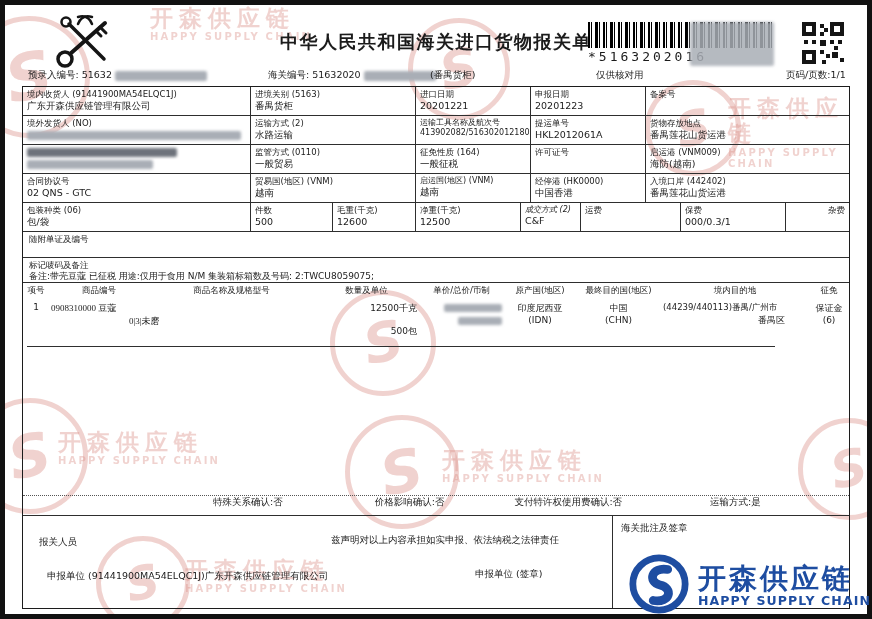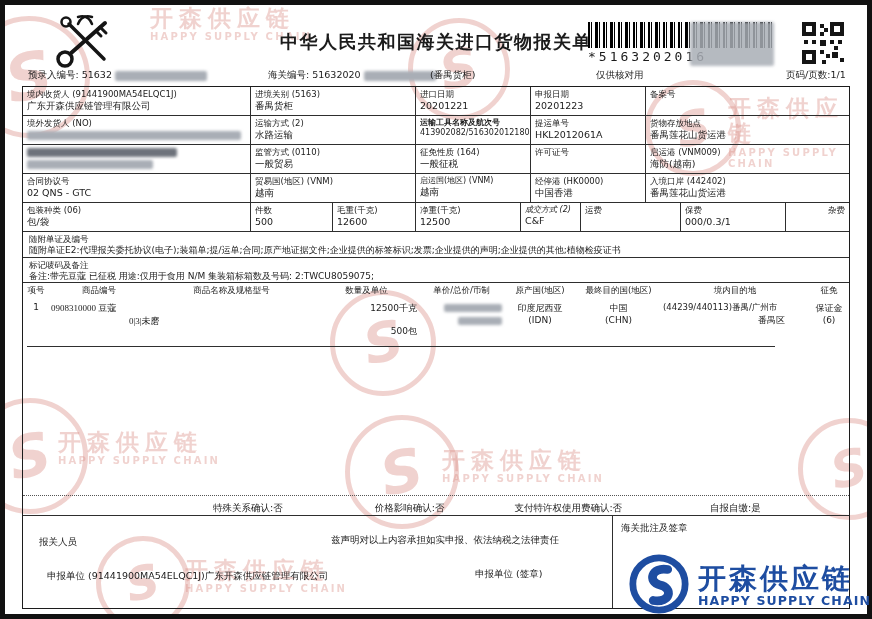--- a/index.html
+++ b/index.html
@@ -39,21 +39,21 @@
   .fullrow{border-bottom:1px solid #2e2e2e;box-sizing:border-box;padding:2px 6px 0 6px;}
   .fullrow .val{font-size:9px;}
   
   .ghead{display:flex;height:16px;align-items:center;font-size:8.5px;}
   .ghead div{text-align:center;box-sizing:border-box;}
   .gbody{height:196px;box-sizing:border-box;padding-top:3px;position:relative;}
   .grow{display:flex;font-size:9px;}
   .grow .gc{box-sizing:border-box;padding:0 2px;}
   .item-sep{border-top:1px solid #2f2f2f;width:748px;margin:8px 0 0 4px;}
   
-  .confrow{border-top:1.5px dotted #555;height:20px;display:flex;align-items:flex-end;font-size:9.5px;box-sizing:border-box;}
+  .confrow{border-top:1.5px dotted #555;height:20px;display:flex;align-items:flex-start;font-size:9.5px;box-sizing:border-box;}
   .confrow span{white-space:nowrap;}
   
   .footer{border-top:1px solid #2e2e2e;height:93px;display:flex;box-sizing:border-box;}
   .f-left{width:590px;position:relative;border-right:1px solid #2e2e2e;box-sizing:border-box;}
   .f-right{flex:1;position:relative;}
   .f-text{position:absolute;font-size:9.5px;white-space:nowrap;}
   
   .brand{position:absolute;left:628px;top:553px;display:flex;align-items:center;gap:8px;z-index:10;}
   .brand-txt .cn{font-size:28px;font-weight:bold;letter-spacing:3px;line-height:1.05;}
   .brand-txt .en{font-size:12.5px;font-weight:bold;letter-spacing:1.1px;}
@@ -202,21 +202,21 @@
   <div class="trow">
     <div class="cell" style="width:228px;">
       <div class="lbl">境外发货人 (NO)</div>
       <div class="val"><span class="blur" style="width:214px;height:9px;"></span></div>
     </div>
     <div class="cell" style="width:165px;">
       <div class="lbl">运输方式 (2)</div>
       <div class="val">水路运输</div>
     </div>
     <div class="cell" style="width:115px;">
-      <div class="lbl" style="font-size:8px;font-weight:bold;">运输工具名称及航次号</div>
+      <div class="lbl" style="font-size:8px;">运输工具名称及航次号</div>
       <div class="val" style="font-size:8px;">413902082/516302012180</div>
     </div>
     <div class="cell" style="width:115px;">
       <div class="lbl">提运单号</div>
       <div class="val">HKL2012061A</div>
     </div>
     <div class="cell" style="flex:1;">
       <div class="lbl">货物存放地点</div>
       <div class="val">番禺莲花山货运港</div>
     </div>
@@ -298,21 +298,20 @@
       <div class="val">000/0.3/1</div>
     </div>
     <div class="cell" style="flex:1;text-align:right;">
       <div class="lbl">杂费</div>
       <div class="val"></div>
     </div>
   </div>
 
   <div class="fullrow" style="height:26px;">
     <div class="lbl">随附单证及编号</div>
-    <div class="val">随附单证E2:代理报关委托协议(电子);装箱单;提/运单;合同;原产地证据文件;企业提供的标签标识;发票;企业提供的声明;企业提供的其他;植物检疫证书</div>
   </div>
 
   <div class="fullrow" style="height:25px;">
     <div class="lbl">标记唛码及备注</div>
     <div class="val">备注:带壳豆蔻 已征税 用途:仅用于食用 N/M   集装箱标箱数及号码: 2:TWCU8059075;</div>
   </div>
 
   <div class="ghead">
     <div style="width:26px;">项号</div>
     <div style="width:100px;">商品编号</div>
@@ -361,21 +360,21 @@
         <div>(6)</div>
       </div>
     </div>
     <div class="item-sep"></div>
   </div>
 
   <div class="confrow">
     <span style="margin-left:190px;">特殊关系确认:否</span>
     <span style="margin-left:92px;">价格影响确认:否</span>
     <span style="margin-left:70px;">支付特许权使用费确认:否</span>
-    <span style="margin-left:88px;">自报自缴:是</span>
+    <span style="margin-left:88px;">运输方式:是</span>
   </div>
 
   <div class="footer">
     <div class="f-left">
       <div class="f-text" style="left:16px;top:20px;">报关人员</div>
       <div class="f-text" style="left:24px;top:54px;">申报单位  (91441900MA54ELQC1J)广东开森供应链管理有限公司</div>
       <div class="f-text" style="left:308px;top:18px;">兹声明对以上内容承担如实申报、依法纳税之法律责任</div>
       <div class="f-text" style="left:452px;top:52px;">申报单位 (签章)</div>
     </div>
     <div class="f-right">

